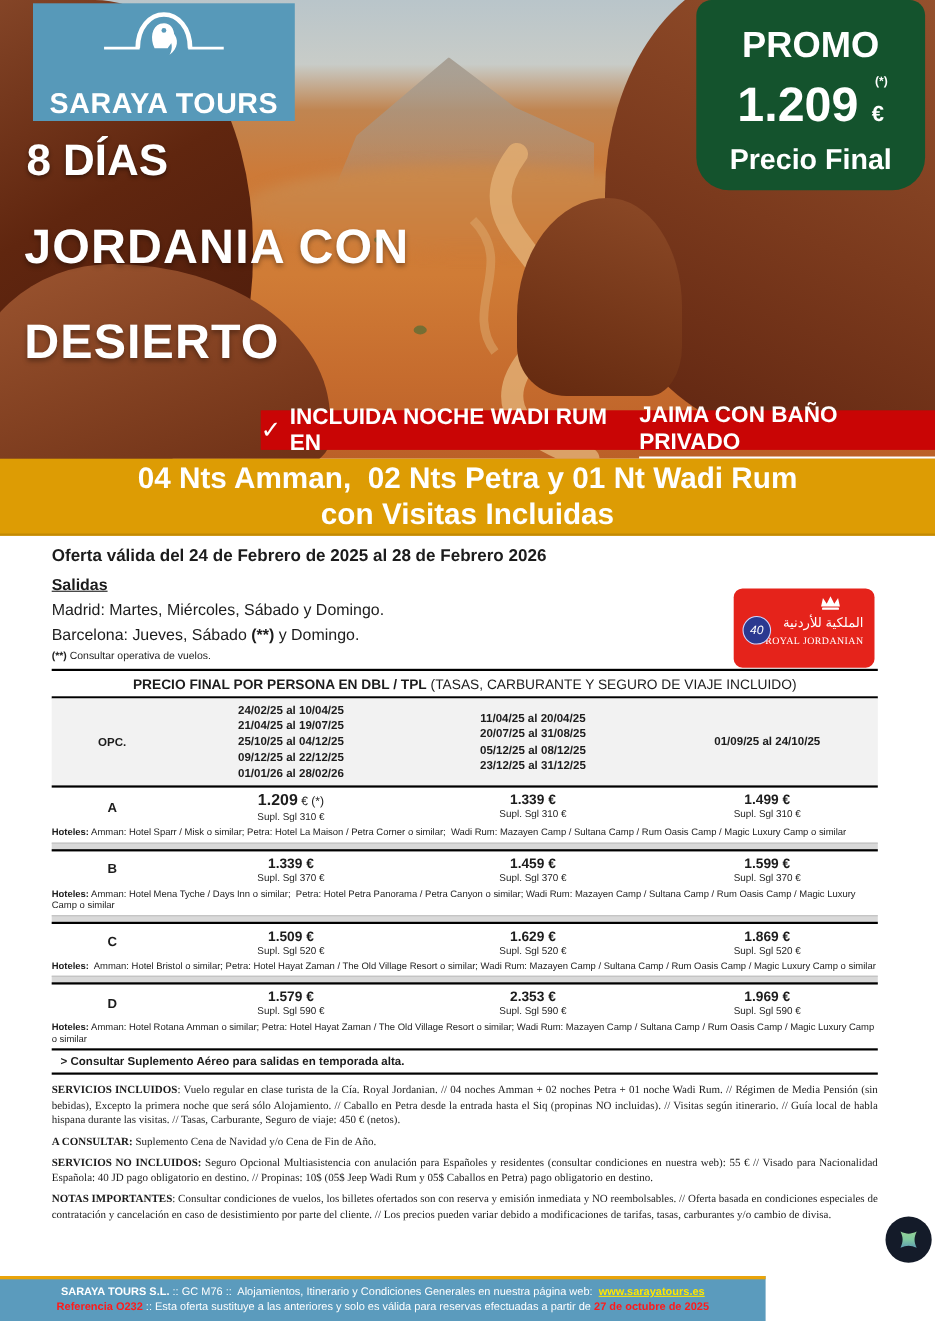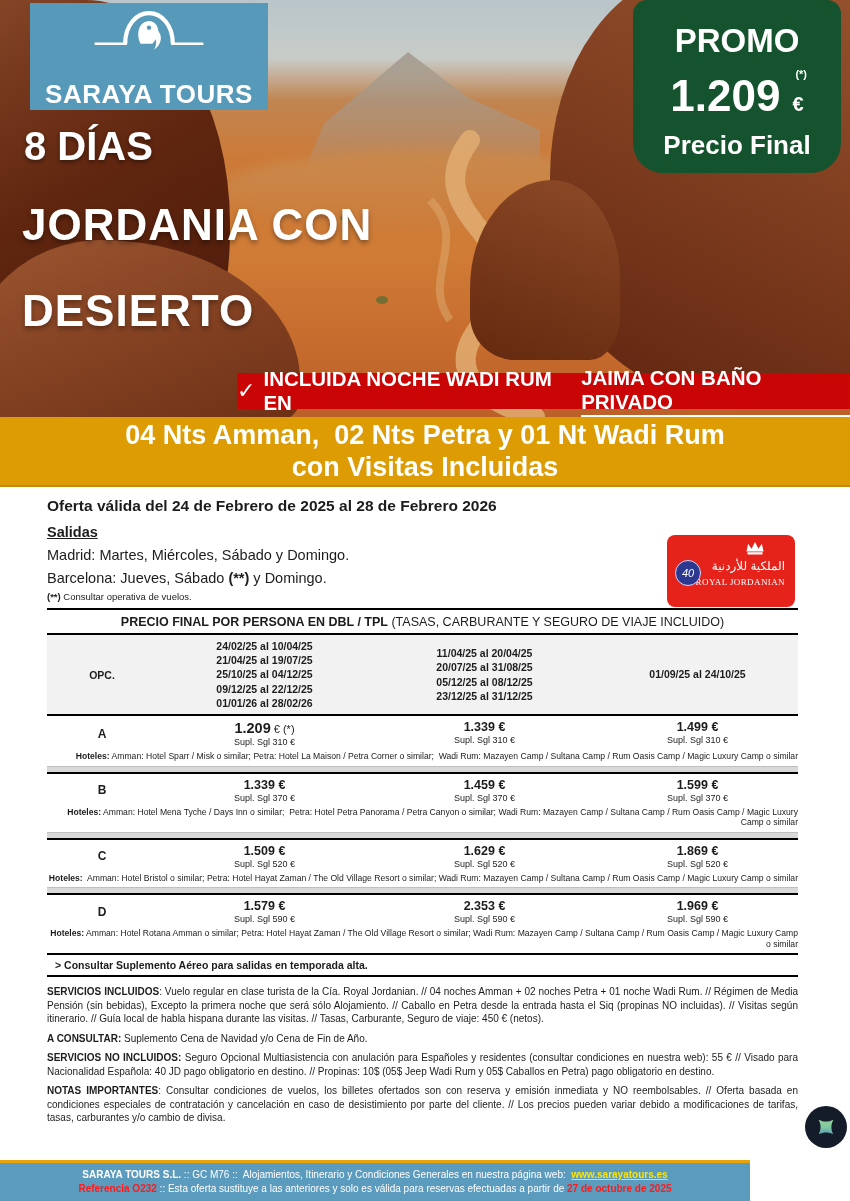--- a/index.html
+++ b/index.html
@@ -92,32 +92,32 @@
   .c1 { width:215px; } .c2 { width:225px; } .c3 { width:201px; }
   .t-head .c1,.t-head .c2,.t-head .c3 { display:flex; flex-direction:column; justify-content:center; align-items:center; padding:4px 0; }
   .t-head .dline { line-height:14.2px; }
   .price-row { display:flex; padding:4px 0 2px; }
   .price-cell { text-align:center; }
   .price-main { font-size:12.5px; font-weight:600; }
   .price-big { font-size:14.5px; font-weight:bold; }
   .price-suf { font-size:11px; font-weight:normal; }
   .suppl { font-size:9px; margin-top:1px; }
   .opc-letter { font-size:12px; font-weight:bold; }
-  .hotels { font-size:8.6px; line-height:10.5px; padding:2px 0 4px;text-align:right; }
+  .hotels { font-size:8.6px; line-height:10.5px; padding:2px 0 4px; }
   .hotels b { font-weight:bold; }
   .graybar { height:8px; background:#d9d9d9; border-top:1px solid #bfbfbf; border-bottom:2px solid #000; }
   .air-note { border-top:2px solid #000; border-bottom:2px solid #000; font-weight:bold; font-size:10.5px; padding:4px 0 4px 8px; margin-top:0; }
 
   
-  .para { font-size:10px; line-height:13.5px; margin-top:6px; text-align:justify; }
+  .para { font-size:10px; line-height:13.5px; margin-top:6px; text-align:justify;font-family:Liberation Serif, serif; }
   .para b { font-weight:bold; }
   .para.first { margin-top:8px; }
 
   
-  .footer { position:absolute; left:0; bottom:0; width:750px; height:41px;
+  .footer { position:absolute; left:0; bottom:0; width:696px; height:41px;
     background:#5b9bbd; border-top:3px solid #e9a40a; text-align:center; color:#fff; font-size:10px; }
   .footer .l1 { margin-top:6px; }
   .footer .l2 { margin-top:3px; }
   .footer b { font-weight:bold; }
   .f-link { color:#ffe600; font-weight:bold; text-decoration:underline; cursor:pointer; }
   .f-red { color:#ff1a1a; font-weight:bold; }
 
   
   .sparkle { position:absolute; right:3px; top:1106px; width:42px; height:42px; border-radius:50%;
     background:#141b29; display:flex; align-items:center; justify-content:center; cursor:pointer; }

